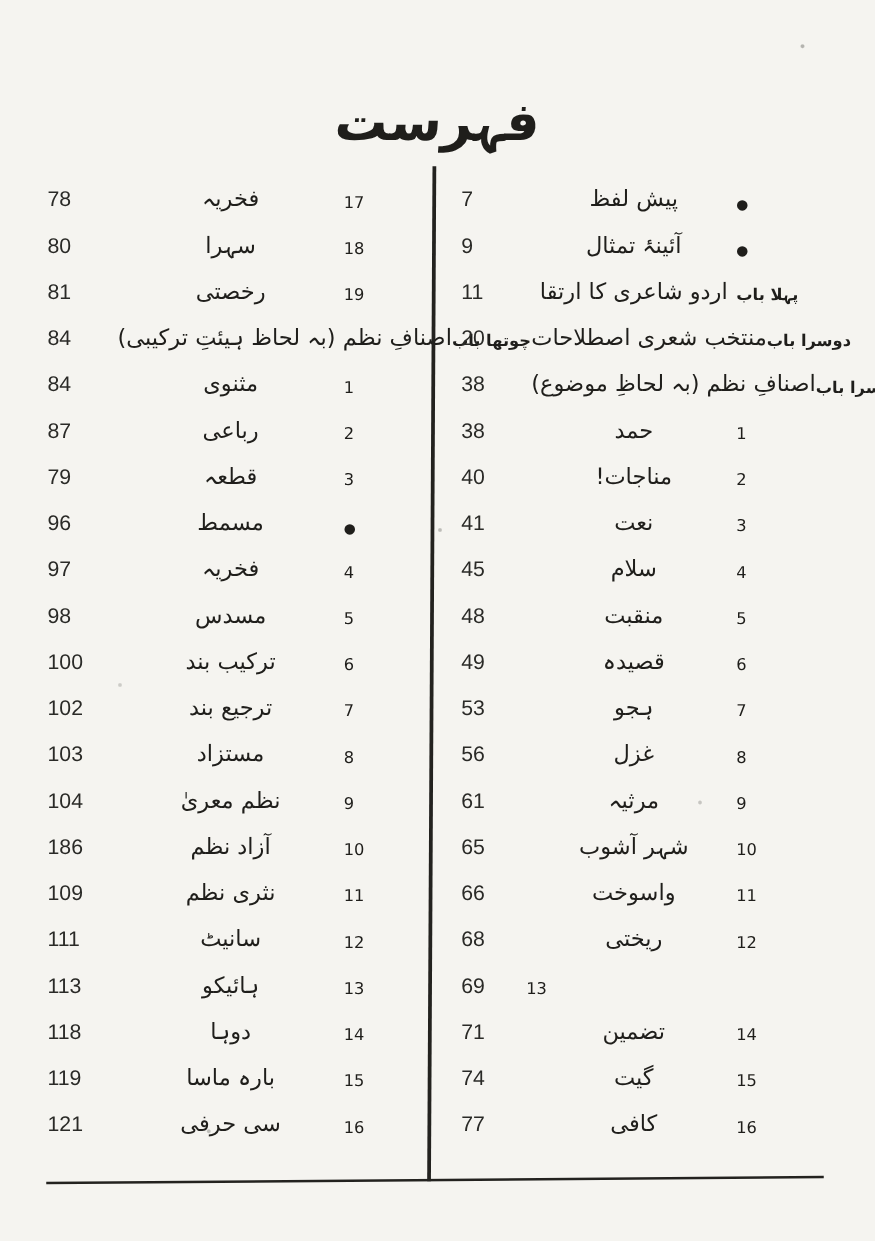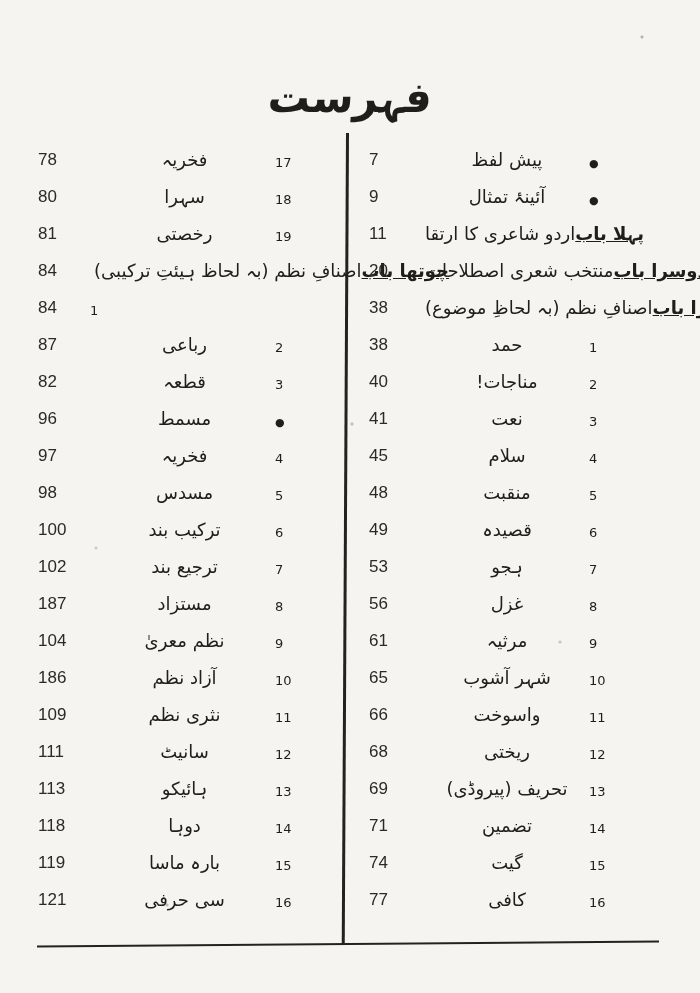--- a/index.html
+++ b/index.html
@@ -89,21 +89,21 @@
     align-items: center;
     text-align: right;
     font-size: 13px;
     direction: rtl;
     white-space: nowrap;
     font-family: "DejaVu Sans", "Liberation Sans", sans-serif;
     padding-right: 6px;
     box-sizing: border-box;
   }
   .serial.bullet { font-size: 11px; padding-right: 14px; }
-  .serial.chapter { font-size: 18px; font-weight: bold; text-decoration: underline; }
+  .serial.chapter { font-size: 13px; font-weight: bold; }
   .divider {
     position: absolute;
     top: 133px;
     left: 346px;
     width: 2.5px;
     height: 812px;
     background: #23221f;
     transform: rotate(0.3deg);
     transform-origin: top center;
   }
@@ -143,29 +143,30 @@
     <span class="toc-title" dir="rtl">رخصتی</span>
     <span class="serial" dir="rtl">19</span>
   </div>
         <div class="toc-row">
     <span class="page-num">84</span>
     <span class="toc-title" dir="rtl">اصنافِ نظم (بہ لحاظ ہیئتِ ترکیبی)</span>
     <span class="serial chapter" dir="rtl">چوتھا باب</span>
   </div>
         <div class="toc-row">
     <span class="page-num">84</span>
+    <span class="toc-title" dir="rtl">مثنوی</span>
     <span class="serial" dir="rtl">1</span>
   </div>
         <div class="toc-row">
     <span class="page-num">87</span>
     <span class="toc-title" dir="rtl">رباعی</span>
     <span class="serial" dir="rtl">2</span>
   </div>
         <div class="toc-row">
-    <span class="page-num">82</span>
+    <span class="page-num">79</span>
     <span class="toc-title" dir="rtl">قطعہ</span>
     <span class="serial" dir="rtl">3</span>
   </div>
         <div class="toc-row">
     <span class="page-num">96</span>
     <span class="toc-title" dir="rtl">مسمط</span>
     <span class="serial bullet" dir="rtl">●</span>
   </div>
         <div class="toc-row">
     <span class="page-num">97</span>
@@ -181,21 +182,21 @@
     <span class="page-num">100</span>
     <span class="toc-title" dir="rtl">ترکیب بند</span>
     <span class="serial" dir="rtl">6</span>
   </div>
         <div class="toc-row">
     <span class="page-num">102</span>
     <span class="toc-title" dir="rtl">ترجیع بند</span>
     <span class="serial" dir="rtl">7</span>
   </div>
         <div class="toc-row">
-    <span class="page-num">187</span>
+    <span class="page-num">103</span>
     <span class="toc-title" dir="rtl">مستزاد</span>
     <span class="serial" dir="rtl">8</span>
   </div>
         <div class="toc-row">
     <span class="page-num">104</span>
     <span class="toc-title" dir="rtl">نظم معریٰ</span>
     <span class="serial" dir="rtl">9</span>
   </div>
         <div class="toc-row">
     <span class="page-num">186</span>
@@ -316,21 +317,20 @@
     <span class="toc-title" dir="rtl">واسوخت</span>
     <span class="serial" dir="rtl">11</span>
   </div>
         <div class="toc-row">
     <span class="page-num">68</span>
     <span class="toc-title" dir="rtl">ریختی</span>
     <span class="serial" dir="rtl">12</span>
   </div>
         <div class="toc-row">
     <span class="page-num">69</span>
-    <span class="toc-title" dir="rtl">تحریف (پیروڈی)</span>
     <span class="serial" dir="rtl">13</span>
   </div>
         <div class="toc-row">
     <span class="page-num">71</span>
     <span class="toc-title" dir="rtl">تضمین</span>
     <span class="serial" dir="rtl">14</span>
   </div>
         <div class="toc-row">
     <span class="page-num">74</span>
     <span class="toc-title" dir="rtl">گیت</span>

